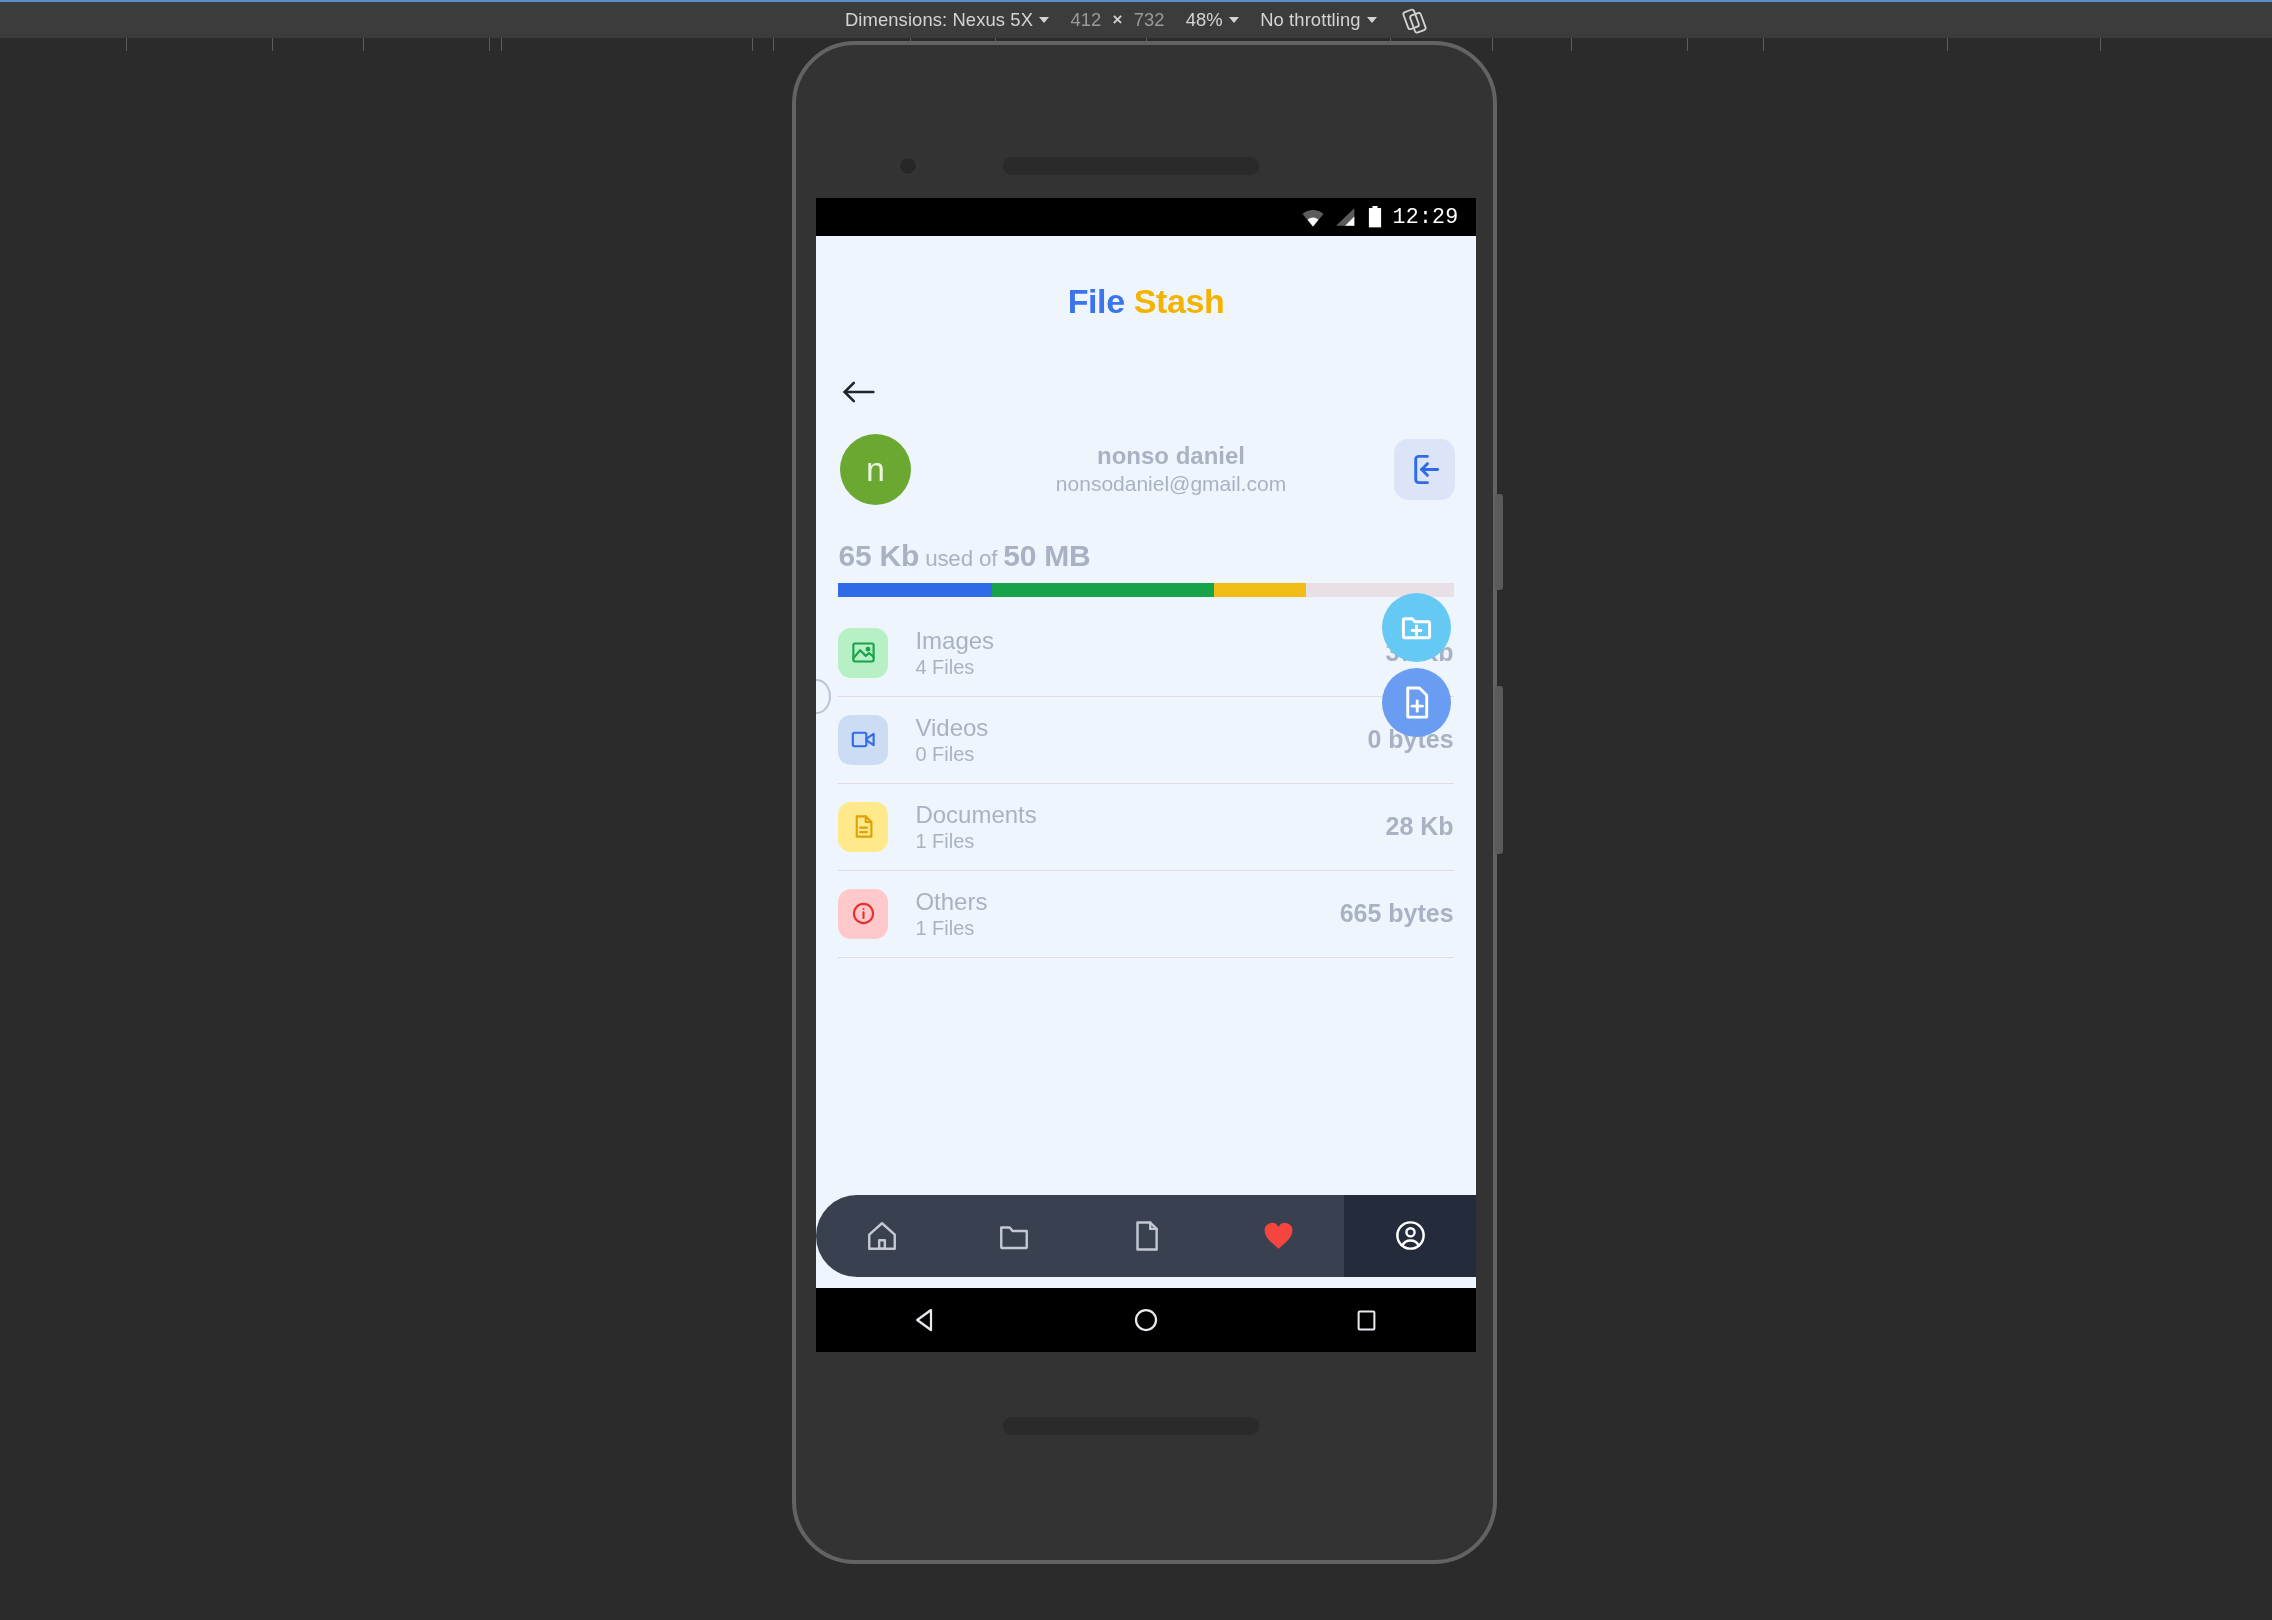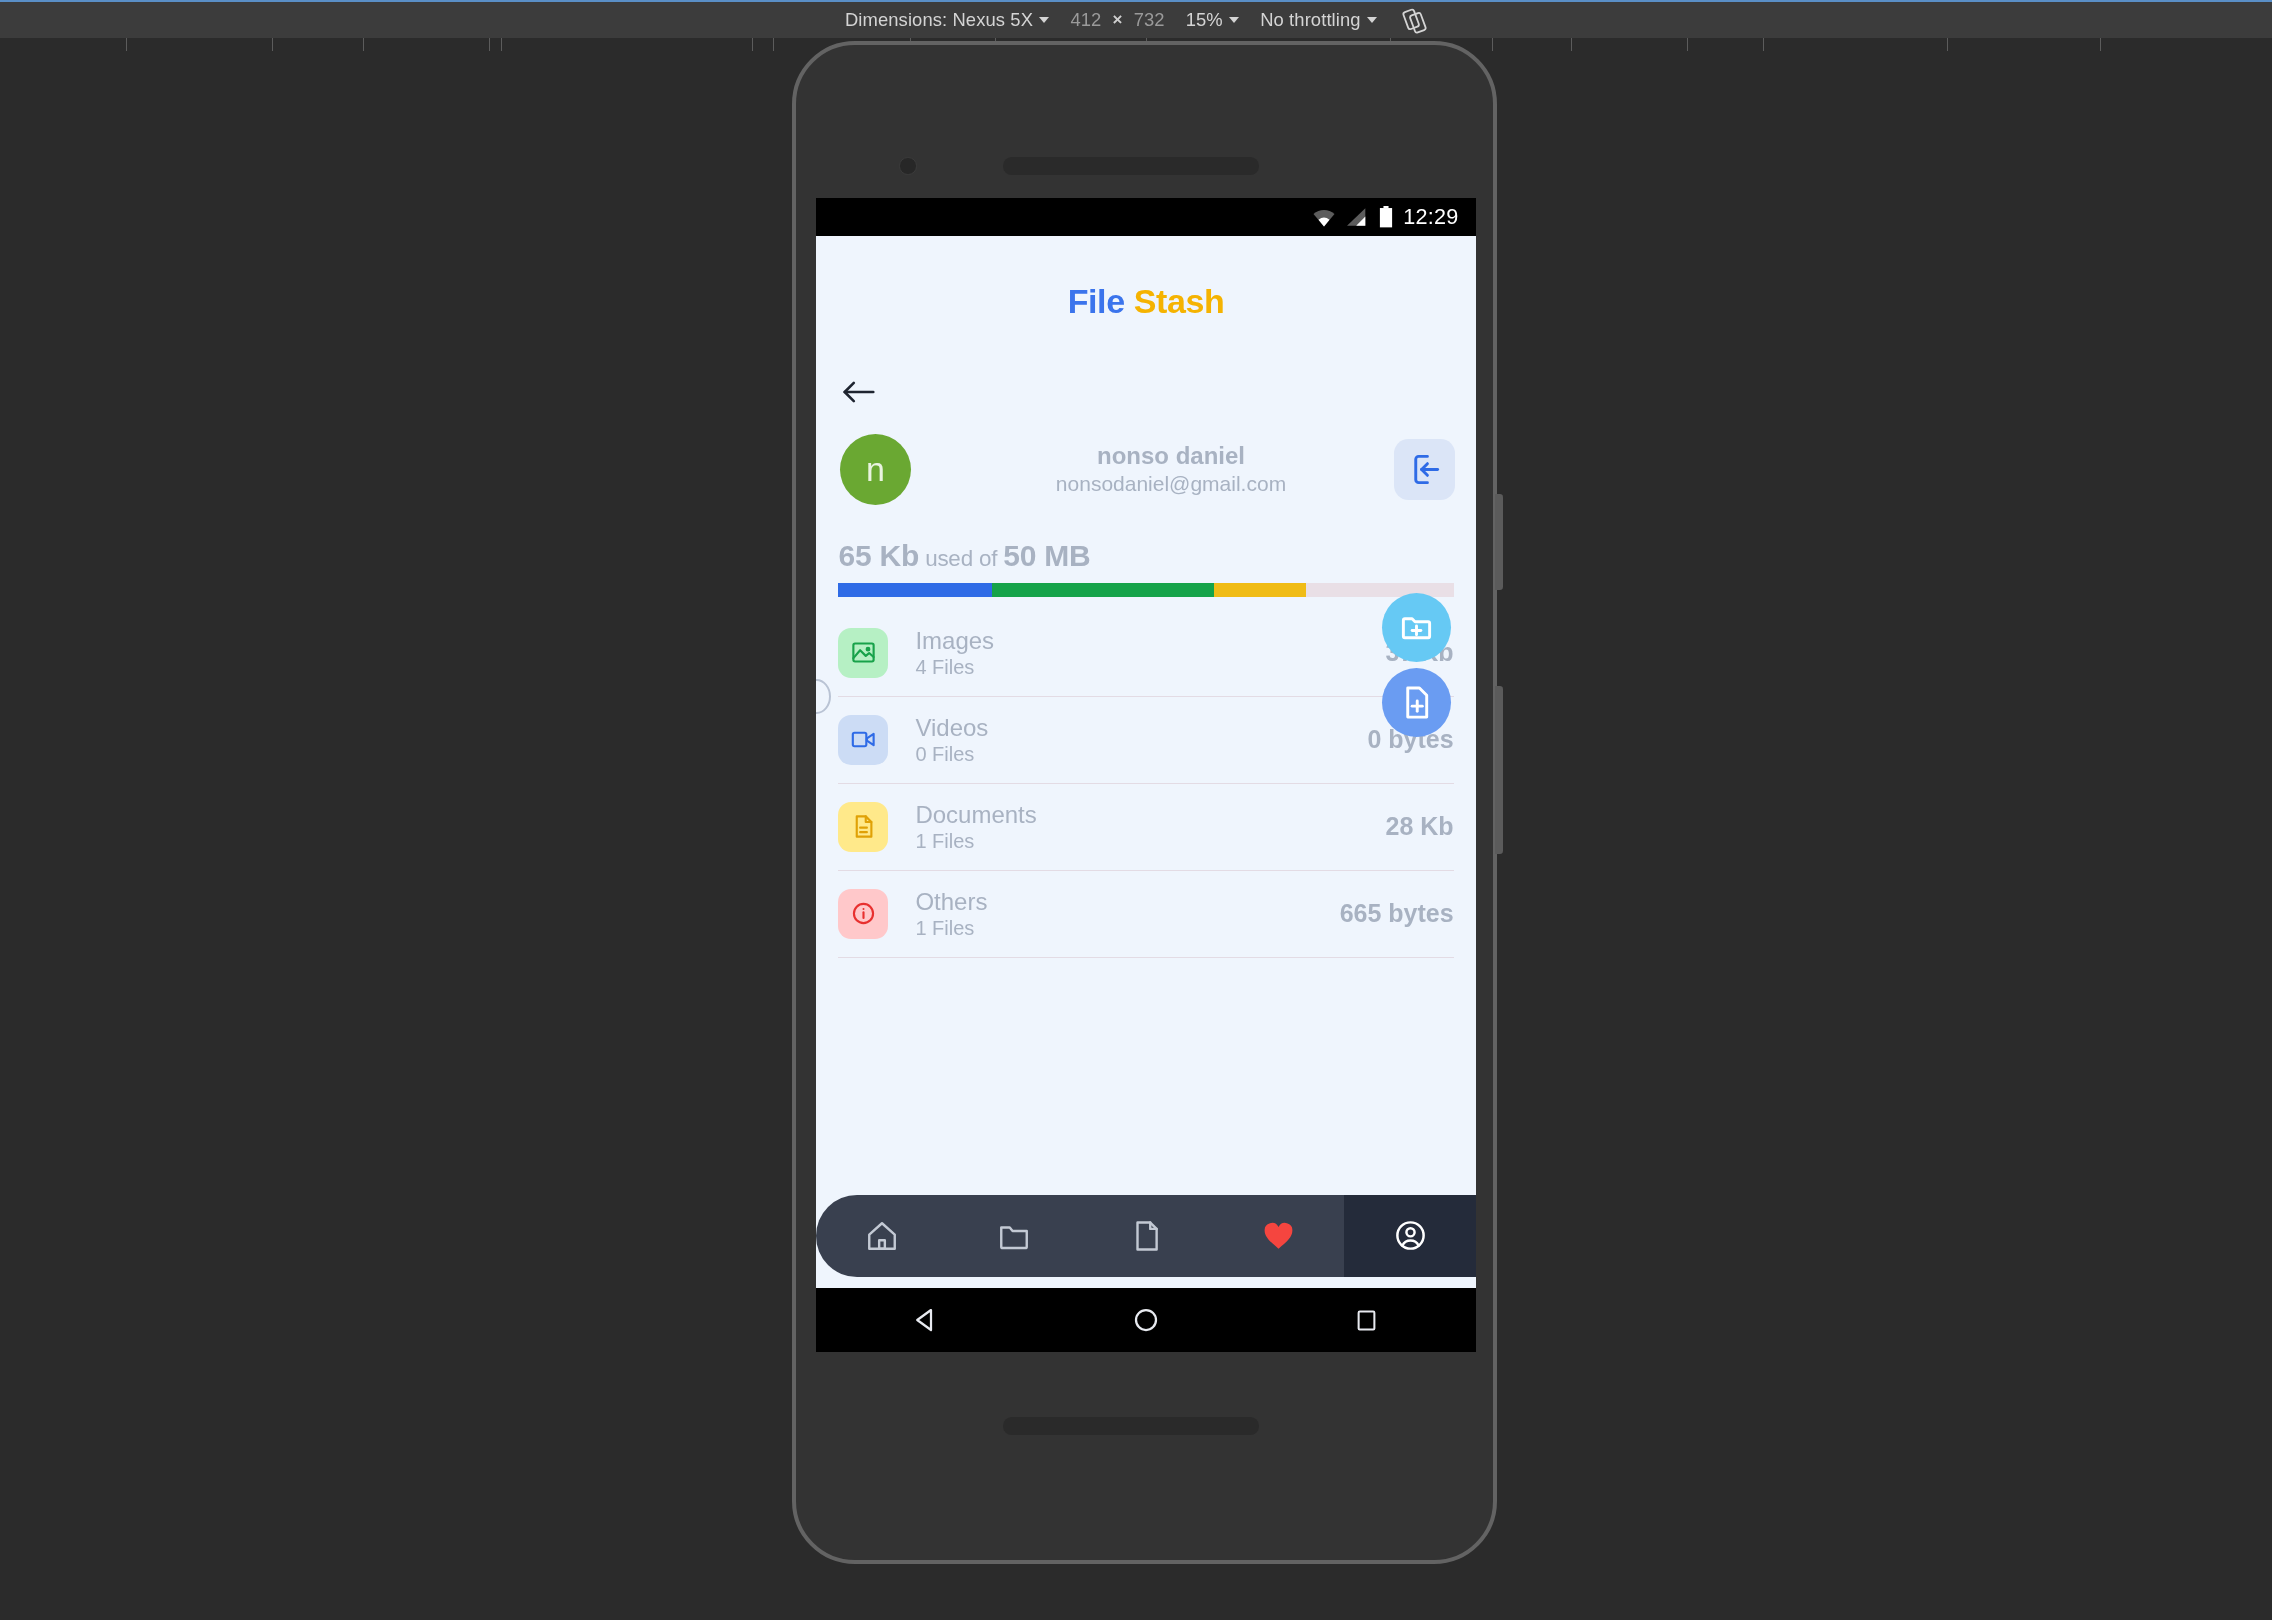--- a/index.html
+++ b/index.html
@@ -91,21 +91,21 @@
     overflow: hidden;
   }
 
   
   #status-bar {
     height: 38px; background: #000000;
     display: flex; align-items: center; justify-content: flex-end;
     padding-right: 17.6px; gap: 9.6px;
   }
   #status-bar .sb-time {
-    color: #ffffff; font-size: 21.6px; font-weight: 500; letter-spacing: 0.2px;
+    color: #ffffff; font-size: 21.6px; font-weight: 500; letter-spacing: 0.2px; font-family: Liberation Mono, monospace;
   }
 
   
   #app-title {
     text-align: center; margin-top: 46px;
     font-size: 34px; font-weight: bold; letter-spacing: -0.4px;
   }
   #app-title .t1 { color: #3b74ec; }
   #app-title .t2 { color: #f5b301; }
 
@@ -215,21 +215,21 @@
   <div class="tb-group">
     <span class="tb-text">Dimensions: Nexus 5X</span>
     <span class="caret"></span>
   </div>
   <span class="tb-sep"></span>
   <span class="tb-text tb-dim">412</span>
   <span class="tb-x">×</span>
   <span class="tb-text tb-dim">732</span>
   <span class="tb-sep"></span>
   <div class="tb-group">
-    <span class="tb-text">15%</span>
+    <span class="tb-text">48%</span>
     <span class="caret"></span>
   </div>
   <span class="tb-sep"></span>
   <div class="tb-group">
     <span class="tb-text">No throttling</span>
     <span class="caret"></span>
   </div>
   <svg id="rotate-icon" viewBox="0 0 24 24" fill="none" stroke="#d4d4d4" stroke-width="1.6">
     <rect x="4" y="3" width="10" height="16" rx="2" transform="rotate(-20 9 11)"></rect>
     <rect x="10" y="6" width="10" height="16" rx="2" transform="rotate(-20 15 14)"></rect>

